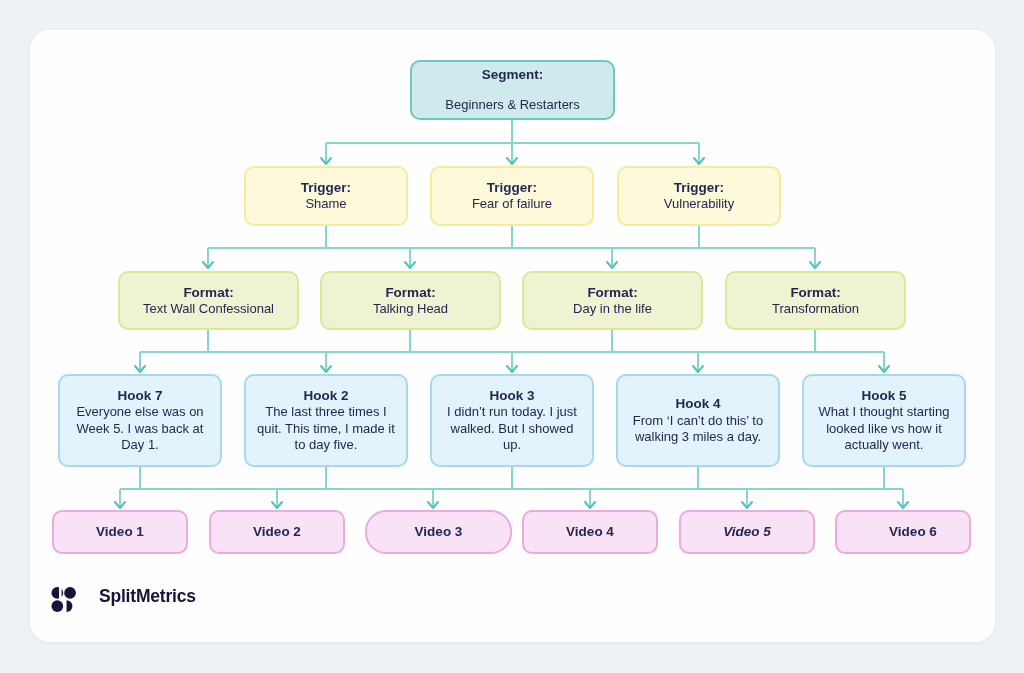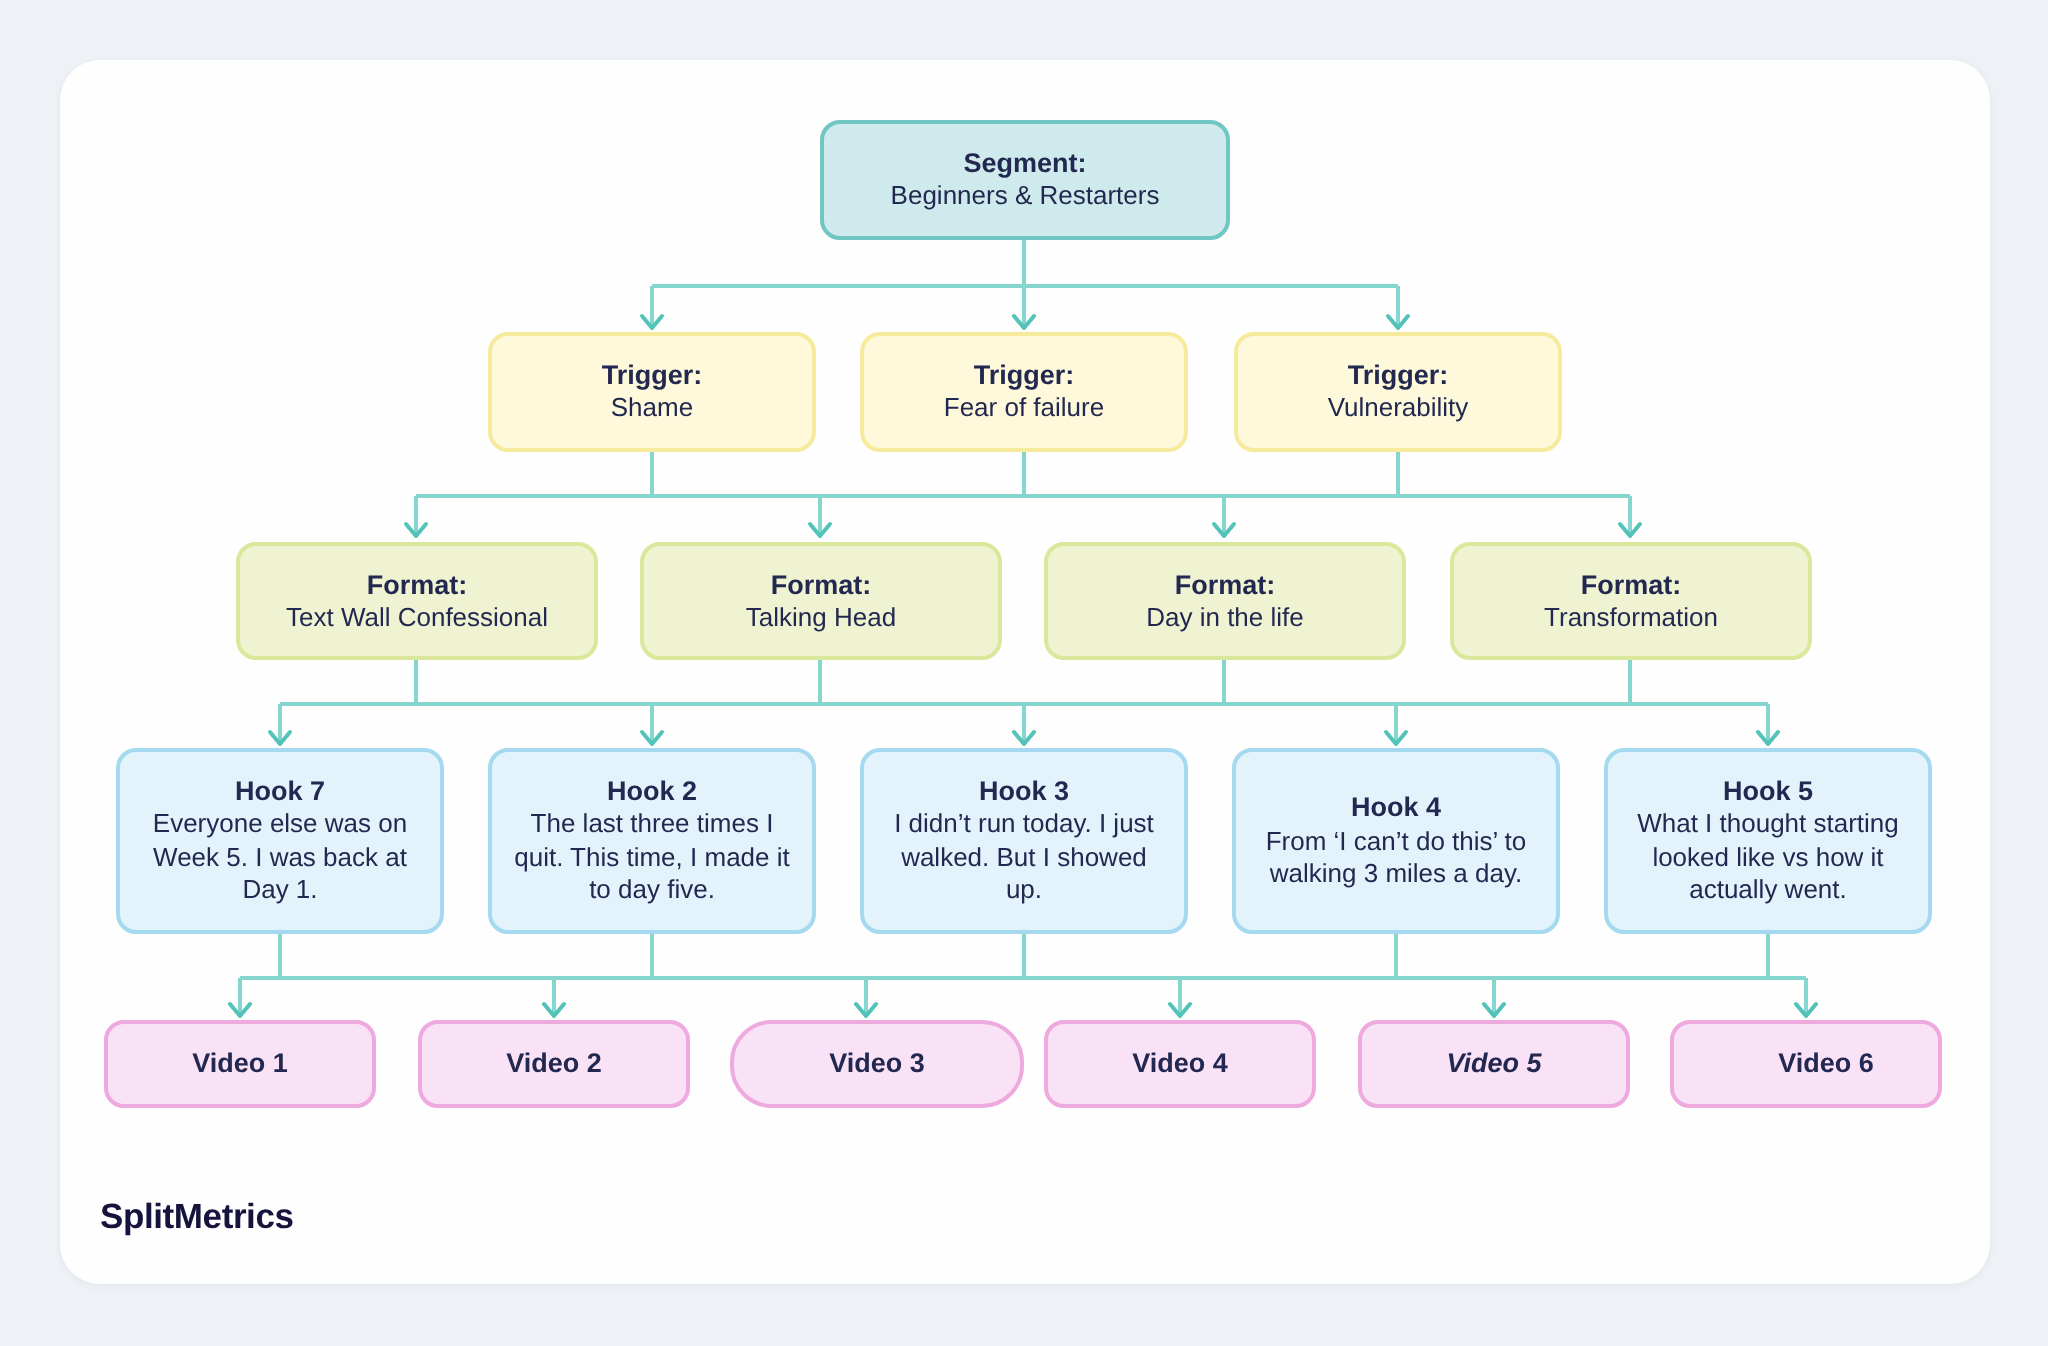--- a/index.html
+++ b/index.html
@@ -24,42 +24,42 @@
   }
   .node .nt{font-weight:bold;font-size:13.5px;}
   .node .nb{font-size:13px;}
   .seg{background:#cfeaec;border-color:#6fc6c3;}
   .trig{background:#fdf9da;border-color:#f6ea9c;}
   .fmt{background:#eff3d2;border-color:#dbe79a;}
   .hook{background:#e3f3fb;border-color:#a5d9f0;}
   .vid{background:#f9e1f6;border-color:#eeaade;}
   .vid .nt{font-size:13.5px;}
   
-  .n-seg{left:410px;top:60px;width:205px;height:60px;}
+  .n-seg{left:410px;top:60px;width:205px;height:60px;justify-content:space-between;}
   .n-t0{left:244px;top:166px;width:164px;height:60px;}
   .n-t1{left:430px;top:166px;width:164px;height:60px;}
   .n-t2{left:617px;top:166px;width:164px;height:60px;}
   .n-f0{left:118px;top:271px;width:181px;height:59px;}
   .n-f1{left:320px;top:271px;width:181px;height:59px;}
   .n-f2{left:522px;top:271px;width:181px;height:59px;}
   .n-f3{left:725px;top:271px;width:181px;height:59px;}
   .n-h0{left:58px;top:374px;width:164px;height:93px;}
   .n-h1{left:244px;top:374px;width:164px;height:93px;}
   .n-h2{left:430px;top:374px;width:164px;height:93px;}
   .n-h3{left:616px;top:374px;width:164px;height:93px;}
   .n-h4{left:802px;top:374px;width:164px;height:93px;text-align:center;}
   .n-v0{left:52px;top:510px;width:136px;height:44px;}
   .n-v1{left:209px;top:510px;width:136px;height:44px;}
   .n-v2{left:365px;top:510px;width:147px;height:44px;border-radius:21px;}
   .n-v3{left:522px;top:510px;width:136px;height:44px;justify-content:center;}
   .n-v4{left:679px;top:510px;width:136px;height:44px;font-style:italic;}
   .n-v5{left:835px;top:510px;width:136px;height:44px;padding-left:28px;}
   .logo{
     position:absolute;left:50px;top:586px;height:32px;
-    display:flex;align-items:flex-end;gap:12px;flex-direction:column;
+    display:flex;align-items:flex-start;gap:22px;
   }
   .logo-text{
     font-size:17.5px;font-weight:bold;color:#16143c;letter-spacing:-0.2px;
   }
 </style>
 </head>
 <body>
 
 <div class="stage">
   <div class="card"></div>

